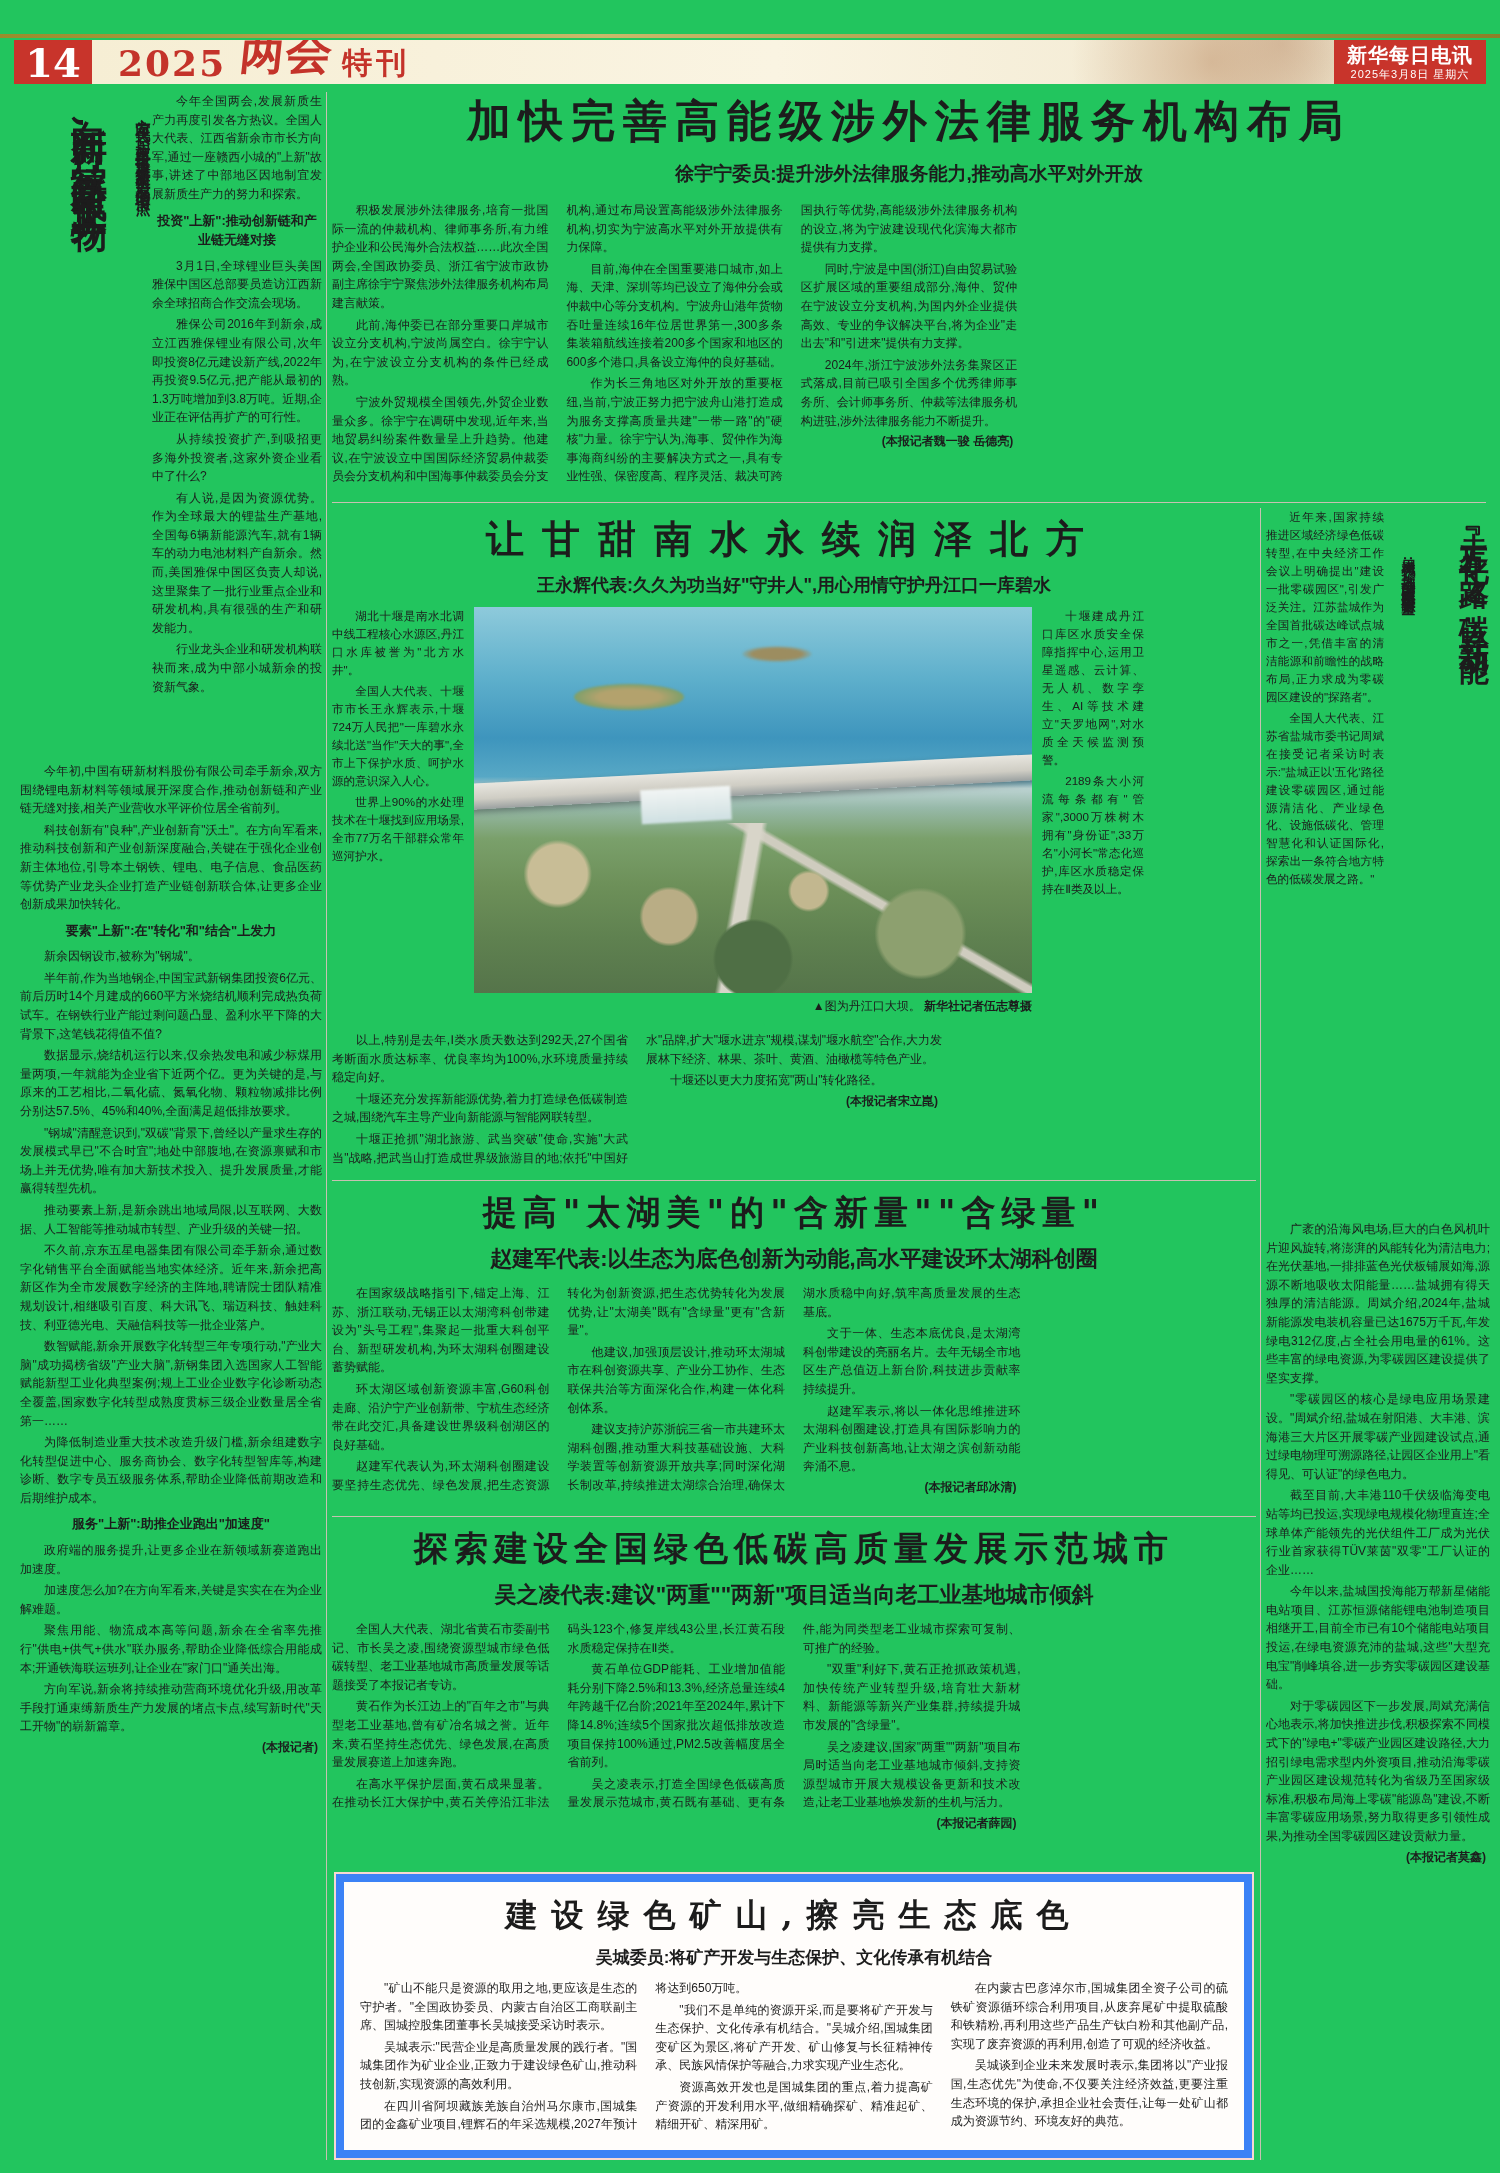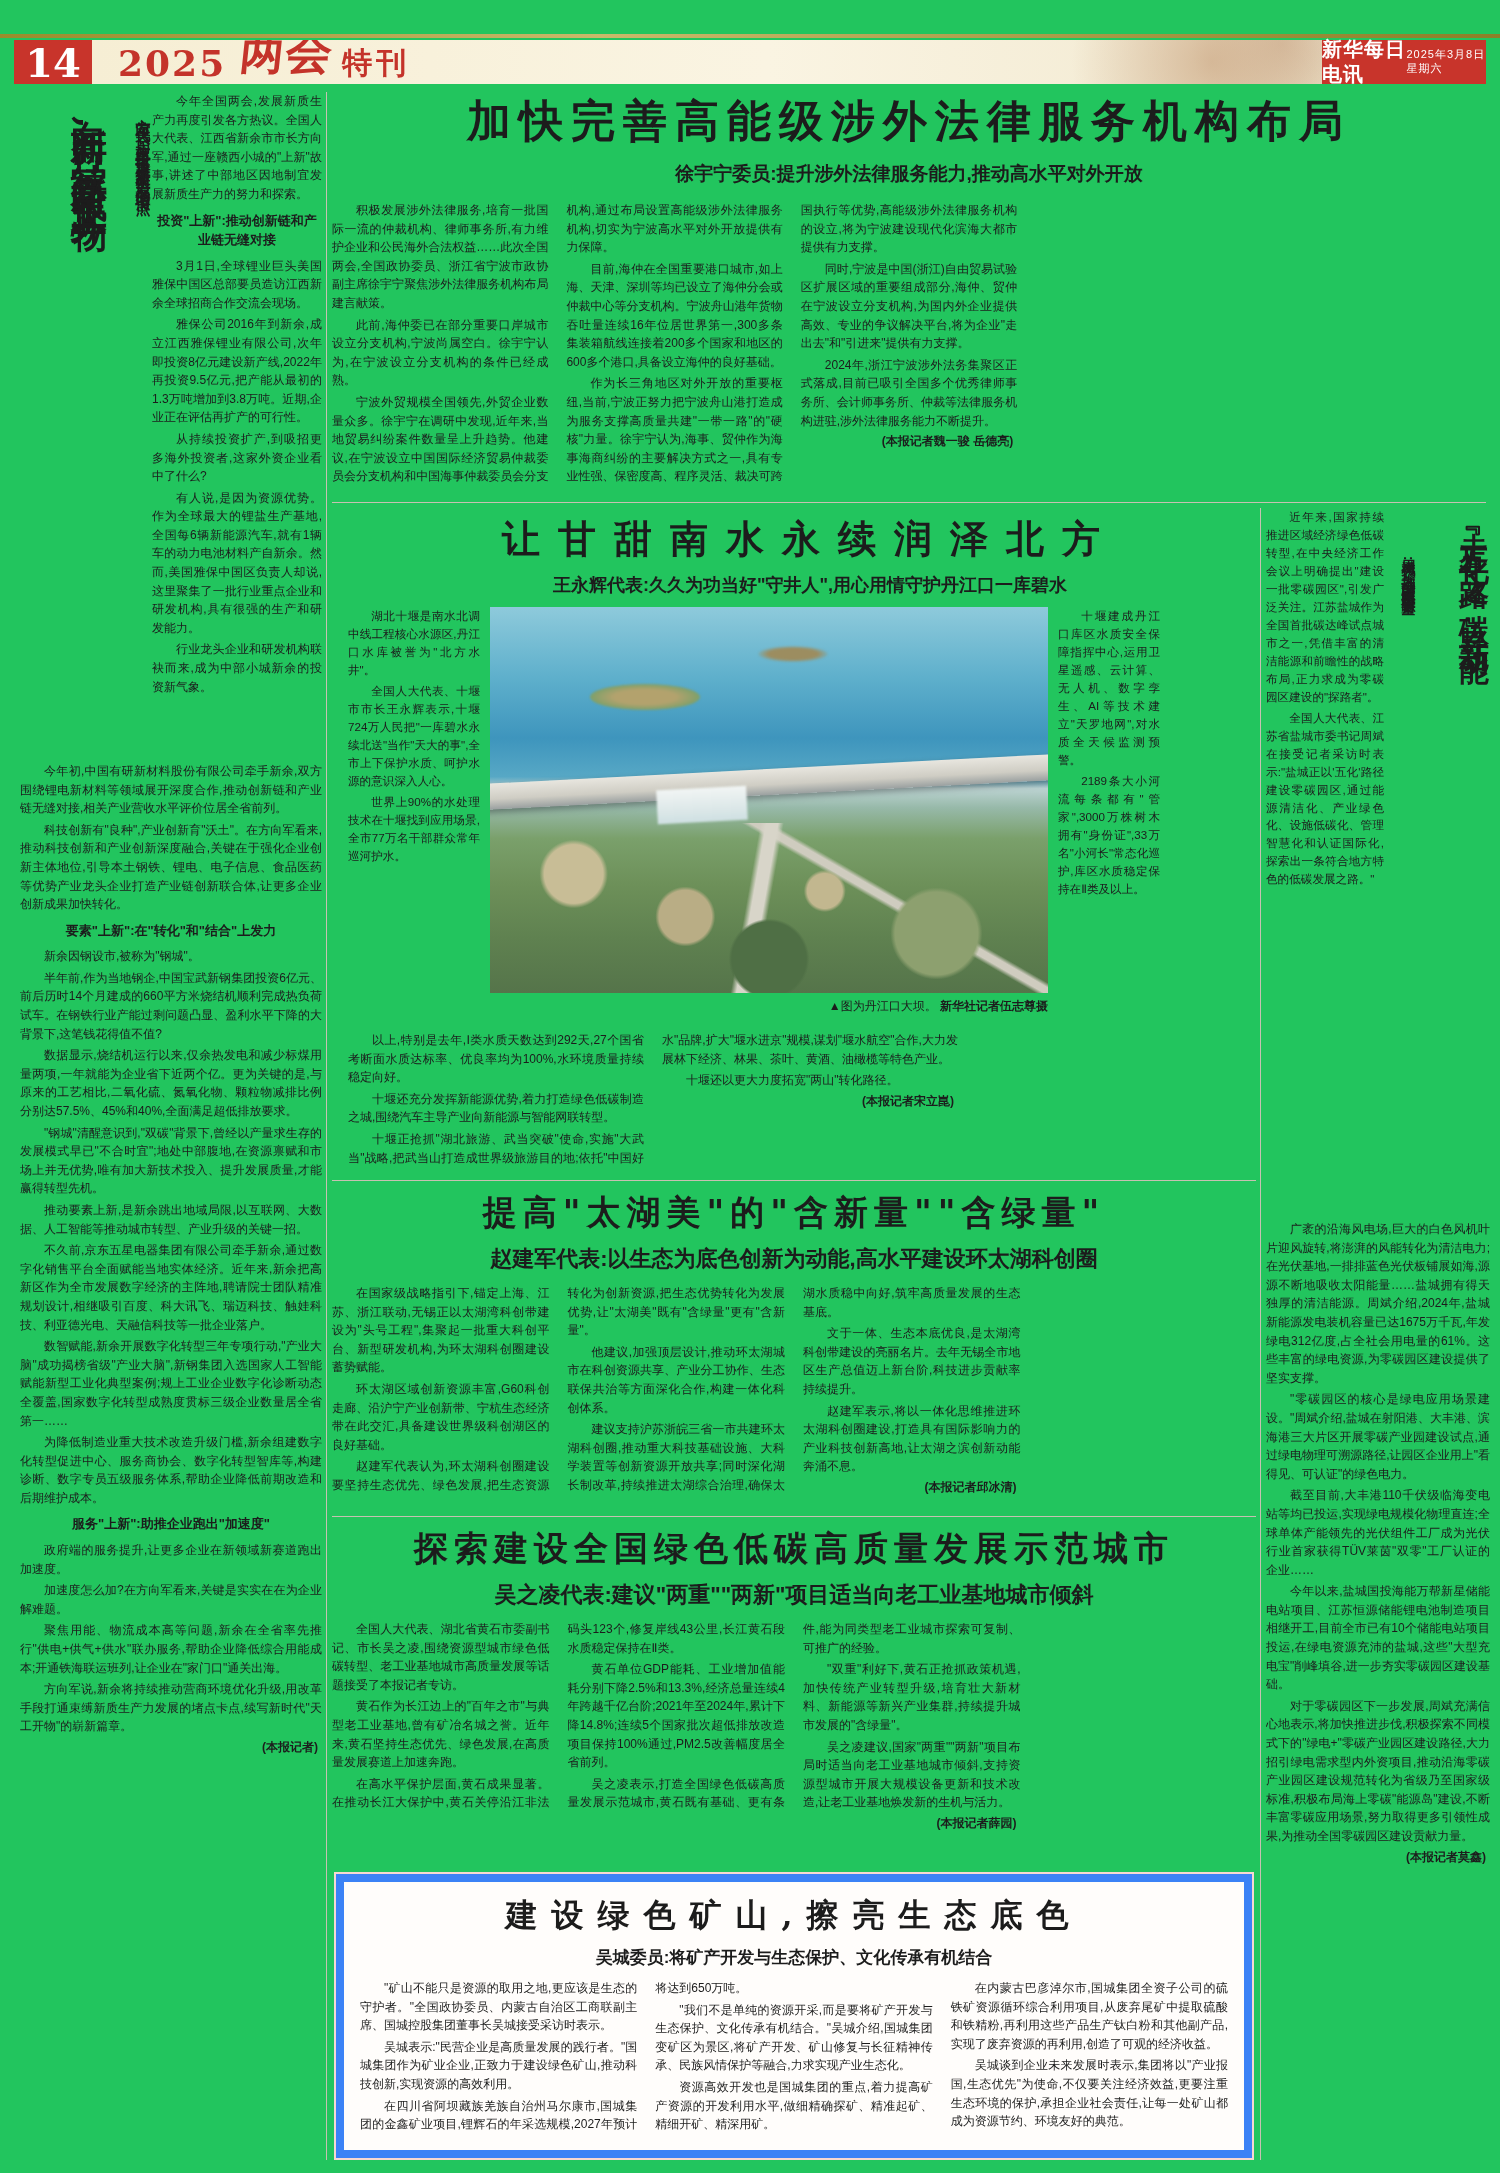--- a/index.html
+++ b/index.html
@@ -13,21 +13,21 @@
                justify-content:center;font-family:"DejaVu Serif",serif;font-weight:bold;font-size:40px;}
   .banner{flex:1;position:relative;background:
           radial-gradient(circle at 1120px 50%, rgba(205,170,135,.75), rgba(205,170,135,0) 140px),
           radial-gradient(circle at 1190px 10%, rgba(190,150,120,.5), rgba(190,150,120,0) 90px),
           linear-gradient(90deg,#f6eed4,#faf4e2 55%,#f1e8cf);
           display:flex;align-items:flex-end;padding-left:26px;overflow:hidden;}
   .banner .y2025{color:#c4332a;font-size:36px;font-weight:bold;font-family:"DejaVu Serif",serif;letter-spacing:2px;}
   .banner .lianghui{color:#c4332a;font-size:46px;font-weight:bold;font-family:"DejaVu Serif",serif;
                     margin-left:14px;transform:skewX(-6deg);}
   .banner .tekan{color:#c4332a;font-size:30px;font-weight:bold;margin-left:10px;letter-spacing:4px;}
-  .mast-box{width:164px;background:#c8342b;color:#fff;display:flex;flex-direction:row;
+  .mast-box{width:152px;background:#c8342b;color:#fff;display:flex;flex-direction:column;
             align-items:center;justify-content:center;line-height:1.25;}
   .mast-title{font-family:"DejaVu Serif",serif;font-weight:bold;font-size:20px;letter-spacing:1px;}
   .mast-date{font-size:11px;letter-spacing:1px;}
   
   .vrule{position:absolute;width:1px;background:#c6c1b2;}
   .hrule{position:absolute;height:1px;background:#c6c1b2;}
   
   p.b{margin:0 0 3px;text-indent:2em;font-size:12px;line-height:1.55;text-align:justify;}
   .credit{display:block;text-align:right;font-weight:bold;font-size:12px;margin-top:2px;padding-right:4px;}
   .subhead{font-weight:bold;font-size:13px;text-align:center;margin:7px 0;line-height:1.5;}
@@ -40,21 +40,21 @@
           width:44px;padding-top:14px;}
   .artA-col{width:170px;overflow:hidden;}
   .artA-wide{margin-top:8px;overflow:hidden;height:1390px;}
   
   .artB{position:absolute;left:332px;top:88px;width:1154px;height:412px;overflow:hidden;}
   .artB h1{margin:4px 0 10px;text-align:center;font-family:"DejaVu Serif",serif;
            font-size:44px;letter-spacing:8px;font-weight:bold;}
   .dek{text-align:center;font-weight:bold;font-size:19px;margin:0 0 14px;}
   .cols5{column-count:5;column-gap:18px;height:302px;column-fill:auto;overflow:hidden;}
   
-  .artC{position:absolute;left:348px;top:508px;width:924px;height:668px;overflow:hidden;}
+  .artC{position:absolute;left:332px;top:508px;width:924px;height:668px;overflow:hidden;}
   .artC h1{margin:6px 0 8px;text-align:center;font-family:"DejaVu Serif",serif;
            font-size:38px;letter-spacing:18px;font-weight:bold;}
   .artC .dek{font-size:18px;margin-bottom:10px;}
   .artC-row{display:flex;gap:10px;height:414px;overflow:hidden;}
   .artC-left{width:132px;overflow:hidden;}
   .photo-wrap{width:558px;}
   .photo{width:558px;height:386px;position:relative;overflow:hidden;background:
      linear-gradient(180deg,#8ecadb 0%,#5fb0cc 18%,#3e95bd 34%,#57a8c5 44%,#bcd3d2 47%,#97b9a9 52%,#7aa06b 60%,#6d9059 72%,#5f8150 86%,#55744a 100%);}
   .photo .island1{position:absolute;left:18%;top:20%;width:110px;height:26px;border-radius:50%;
      background:radial-gradient(ellipse at center,#b3a26d 0 40%,#7fa06a 70%,transparent 75%);filter:blur(1px);}

